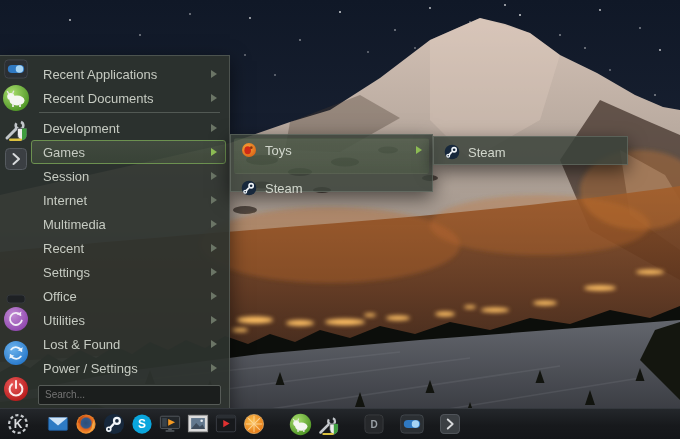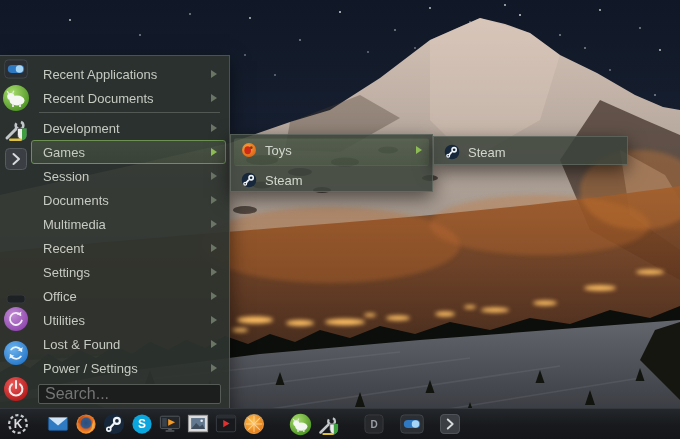--- a/index.html
+++ b/index.html
@@ -40,30 +40,30 @@
   .arr{width:0;height:0;border-style:solid;border-width:4px 0 4px 6px;
        border-color:transparent transparent transparent #6b7566;flex:0 0 auto;}
   .sel{border:1px solid #6c9150;
        background:linear-gradient(180deg,rgba(124,144,108,0.26),rgba(82,102,72,0.34));}
   .sel .arr{border-left-color:#8fbf55;}
   .separator{height:0;border-top:1px solid rgba(200,210,200,0.25);margin:2px 6px 3px 8px;}
   .search-wrap{margin:4px 5px 0 7px;}
   .search-wrap input{
     width:100%;box-sizing:border-box;height:20px;
     background:#1b1e1d;border:1px solid #565b57;border-radius:2px;
-    color:#9aa096;font-size:16px;padding:0 6px;outline:none;
+    color:#9aa096;font-size:10px;padding:0 6px;outline:none;
     font-family:"Liberation Sans",sans-serif;
   }
   
   .submenu{padding:3px;background:rgba(58,66,58,0.86);}
   .menu-games{left:230px;top:134px;width:203px;height:58px;}
   .menu-toys{left:433px;top:136px;width:195px;height:29px;}
   .smi{
     height:22px;display:flex;align-items:center;gap:8px;
-    padding:0 6px 4px 6px;border:1px solid transparent;border-radius:3px;
+    padding:0 6px 12px 6px;border:1px solid transparent;border-radius:3px;
     color:#d2d7cd;font-size:13px;cursor:pointer;margin-bottom:2px;
   }
   .smi .ic{width:16px;height:16px;flex:0 0 auto;display:flex;}
   .smi .mi-label{flex:1;}
   svg{display:block;}
 </style>
 </head>
 <body>
 
 <svg width="0" height="0" style="position:absolute">
@@ -341,21 +341,21 @@
     </div>
     <div class="mi sel">
       <span class="mi-label">Games</span>
       <span class="arr"></span>
     </div>
     <div class="mi">
       <span class="mi-label">Session</span>
       <span class="arr"></span>
     </div>
     <div class="mi">
-      <span class="mi-label">Documents</span>
+      <span class="mi-label">Internet</span>
       <span class="arr"></span>
     </div>
     <div class="mi">
       <span class="mi-label">Multimedia</span>
       <span class="arr"></span>
     </div>
     <div class="mi">
       <span class="mi-label">Recent</span>
       <span class="arr"></span>
     </div>

